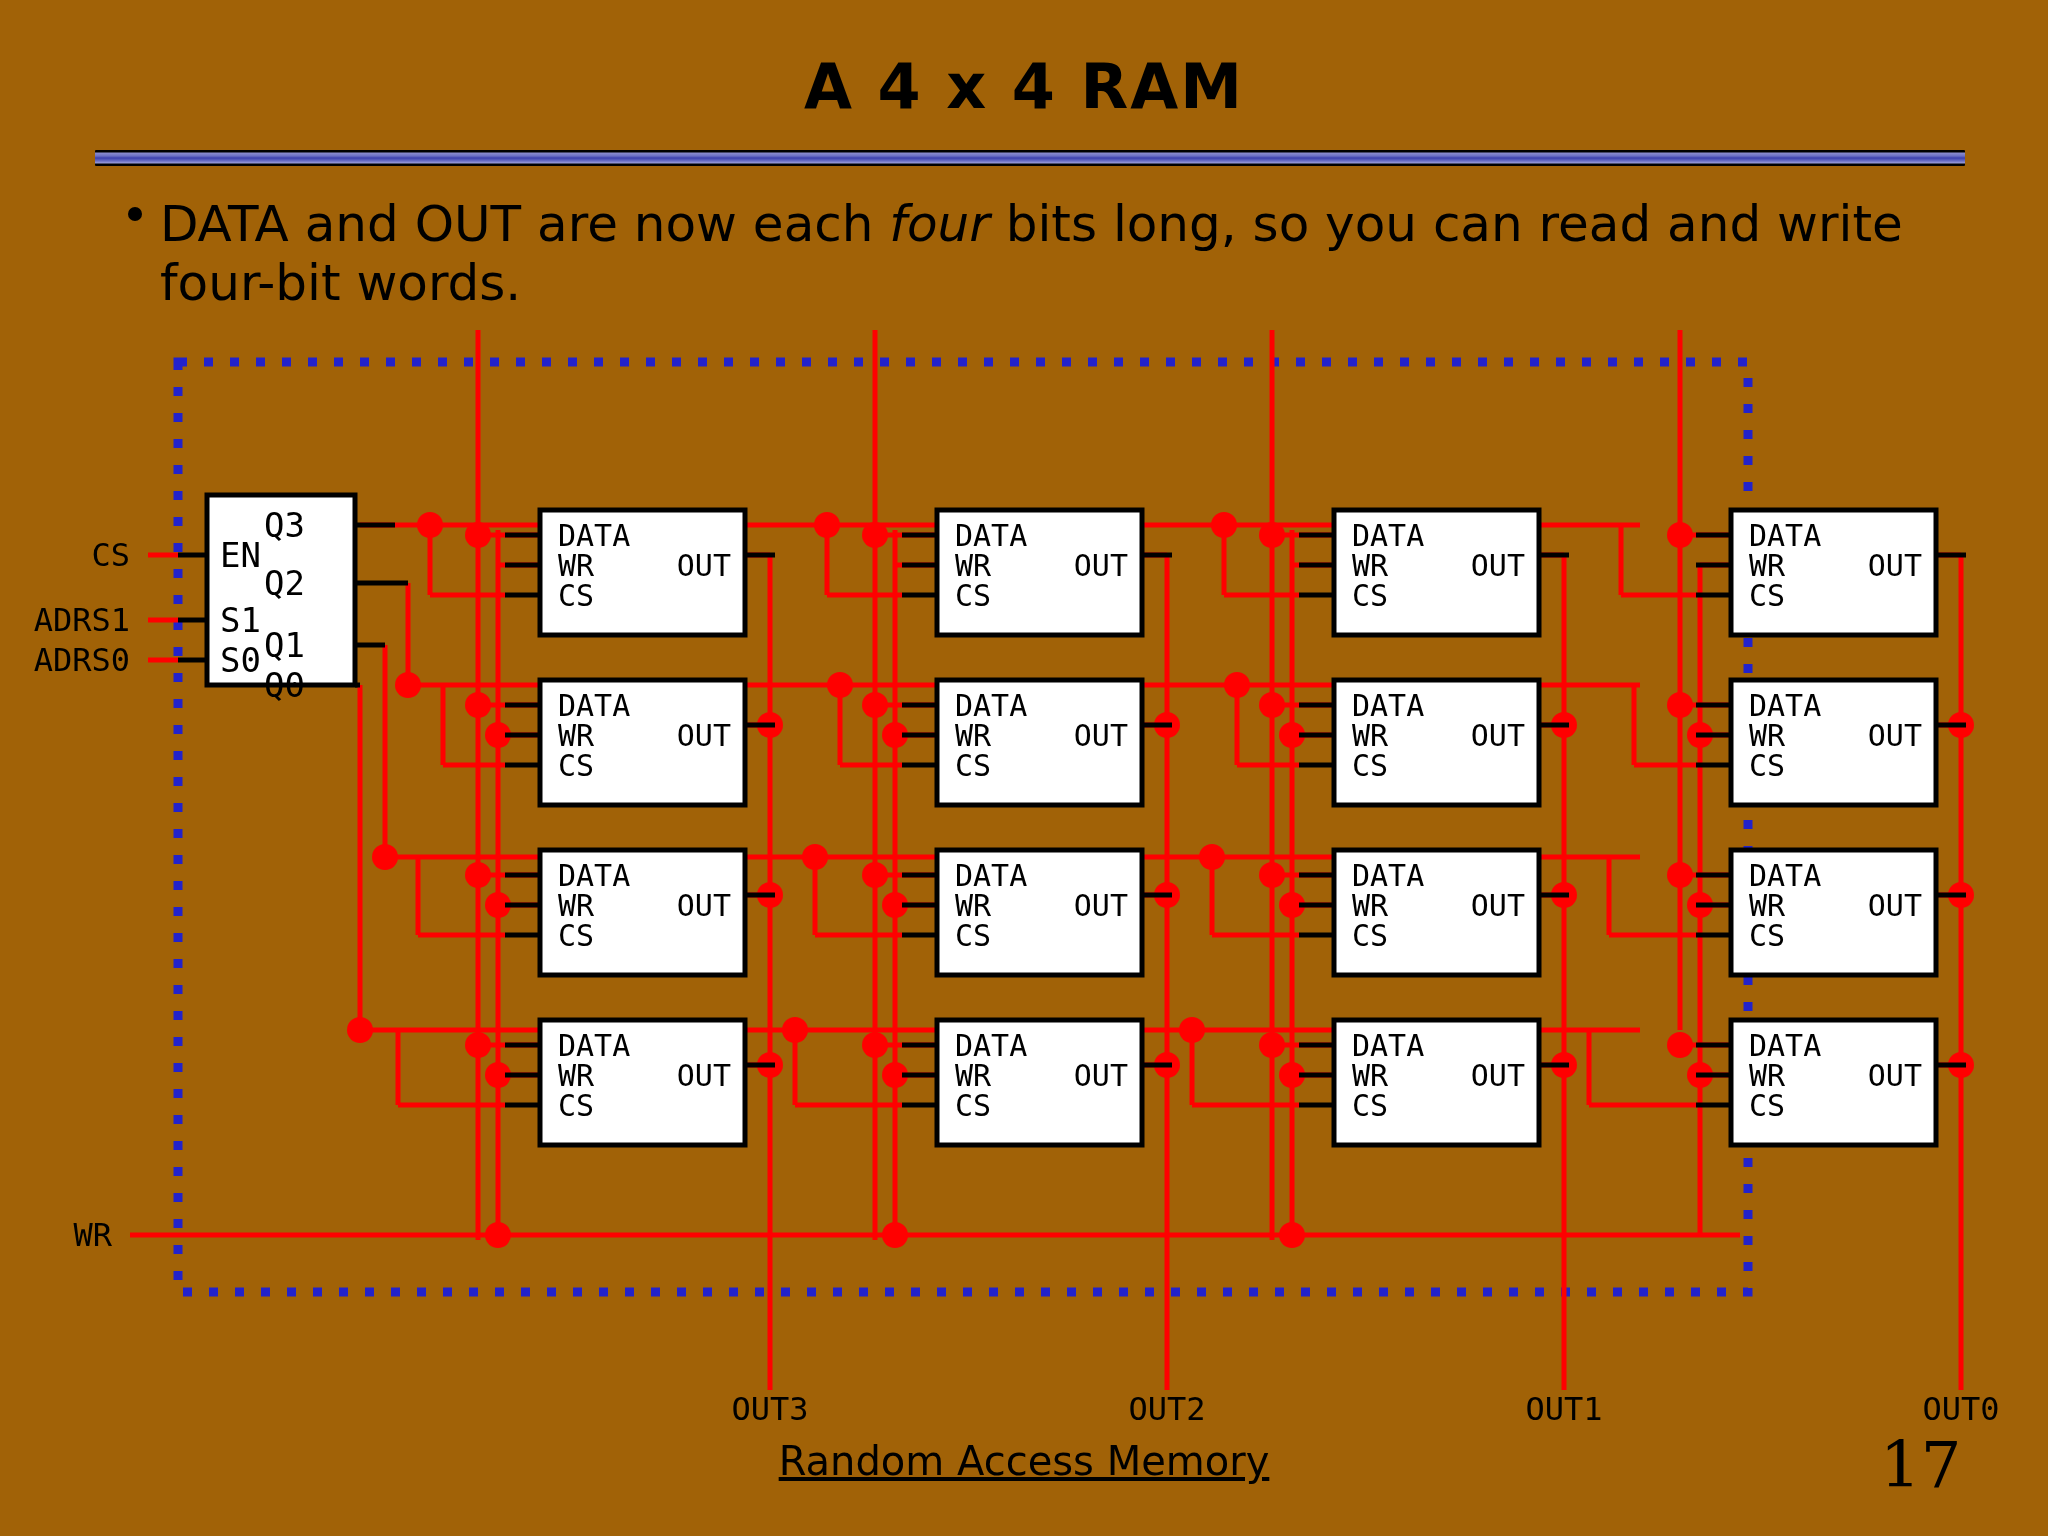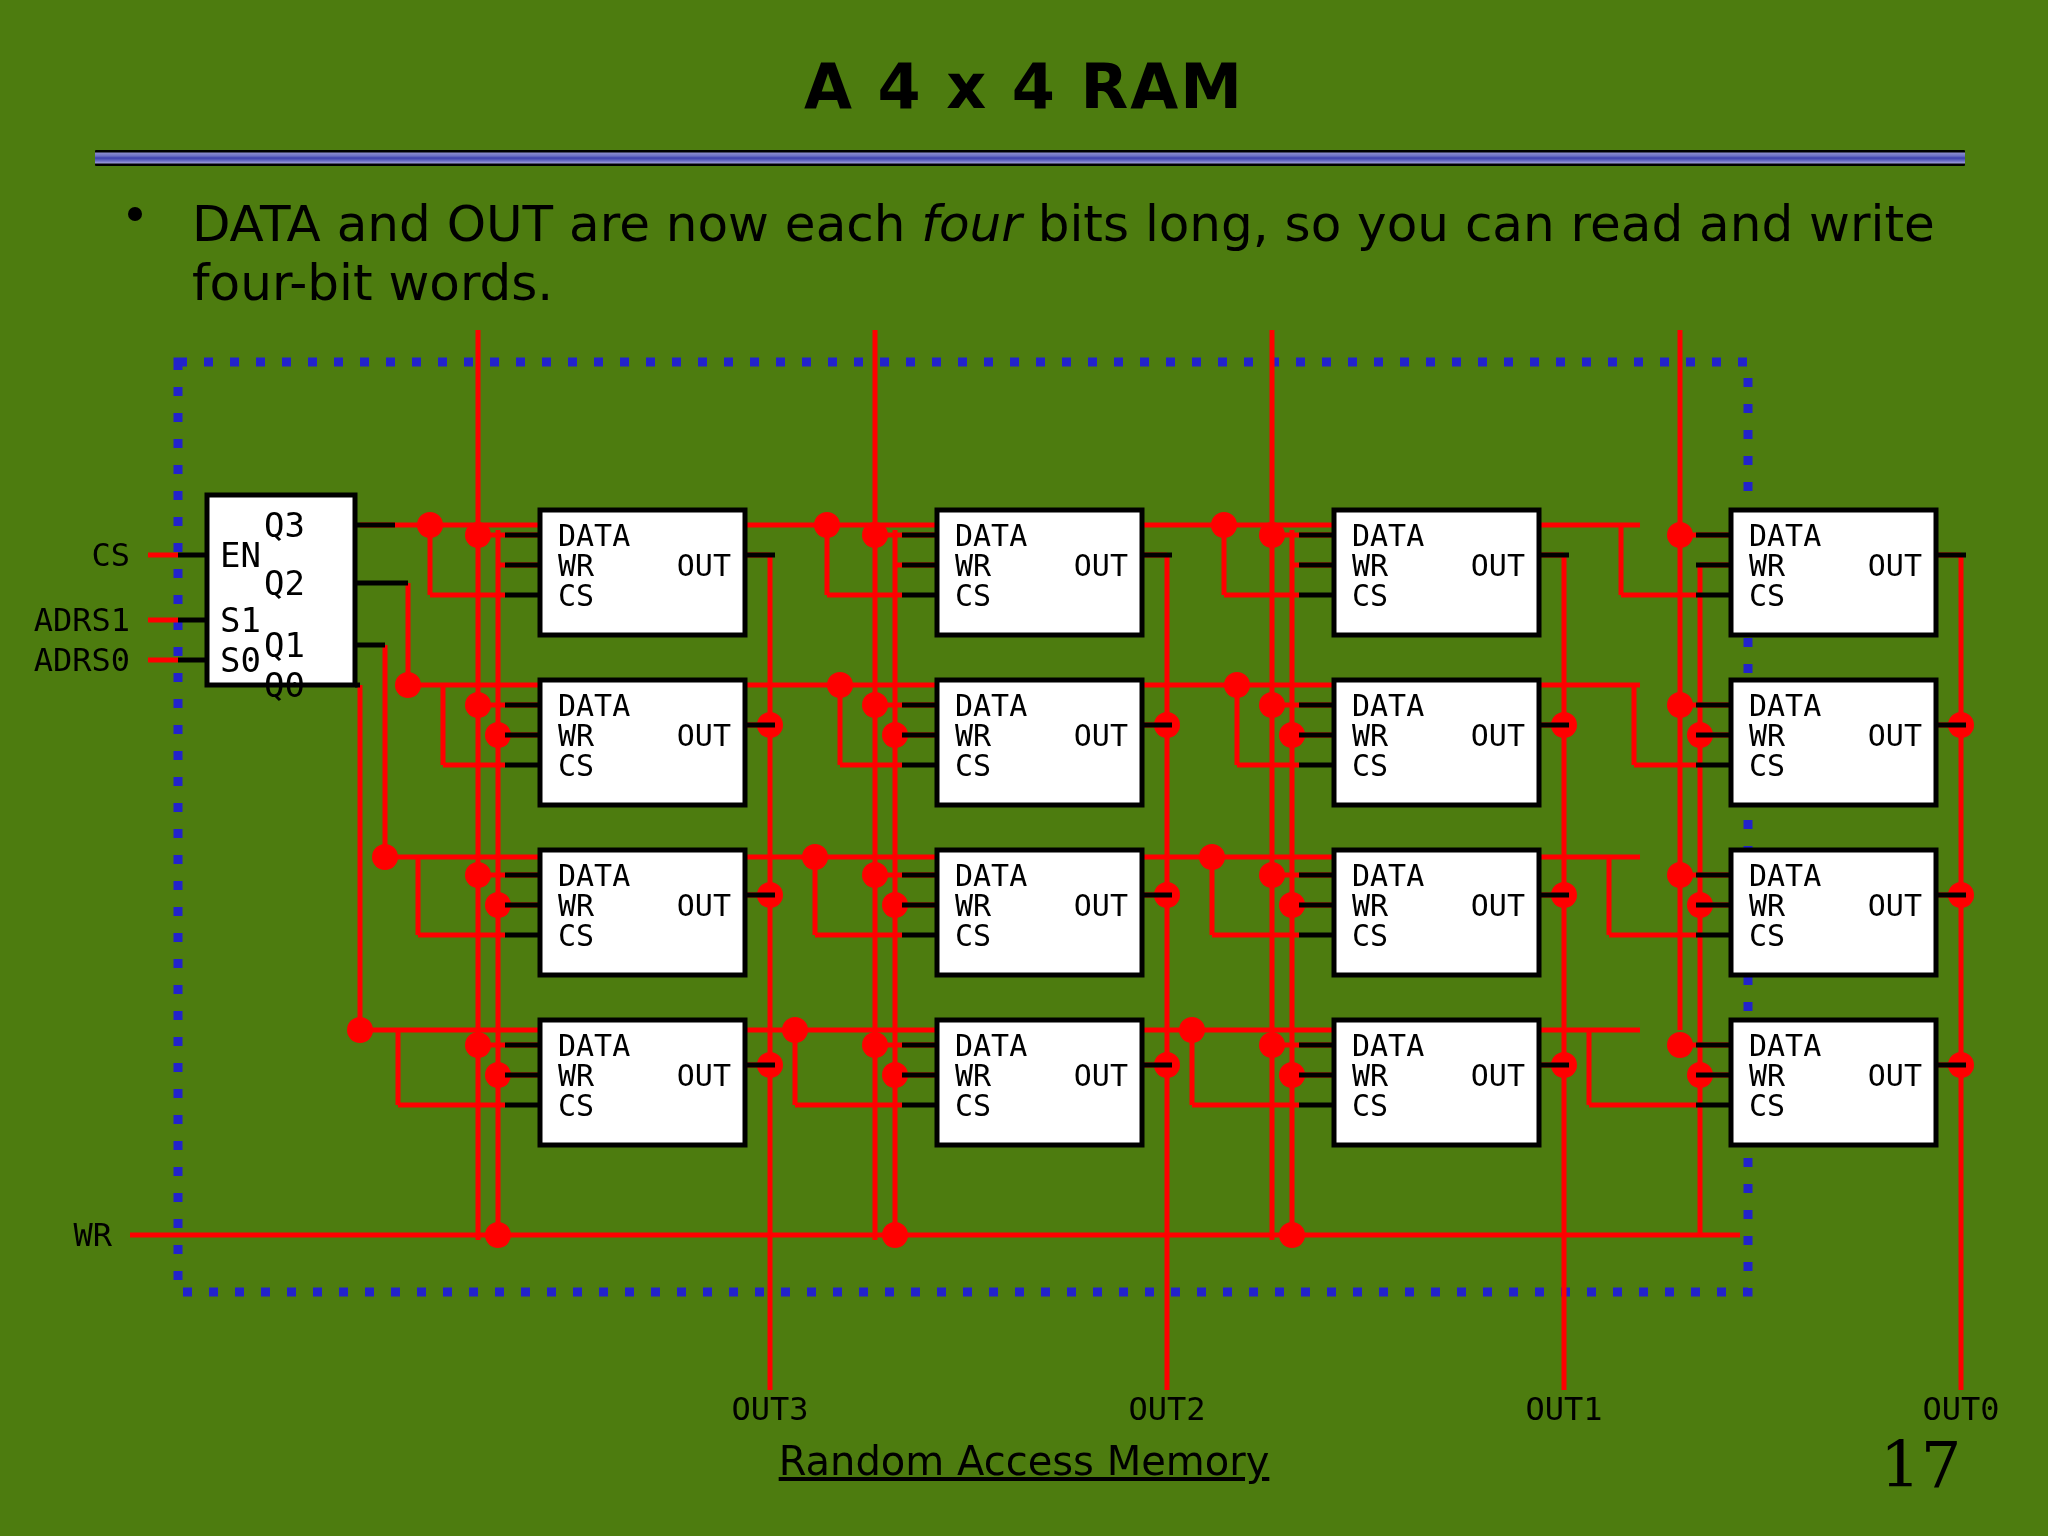--- a/index.html
+++ b/index.html
@@ -1,19 +1,19 @@
 <!DOCTYPE html>
 <html><head>
 <meta charset="utf-8">
 <style>
   html,body{margin:0;padding:0;background:#ffffff;}
   body{width:2048px;height:1536px;position:relative;overflow:hidden;
        font-family:"DejaVu Sans",sans-serif;}
 
-  #slide{position:absolute;inset:0;background:#4d7c0f;}
+  #slide{position:absolute;inset:0;background:#a16207;}
 
   .title{
     position:absolute; left:0; top:50px; width:2048px;
     text-align:center; font-size:62px; font-weight:bold;
     font-family:"DejaVu Sans",sans-serif;
     letter-spacing:2px; color:#000; white-space:nowrap;
   }
 
   .divider{
     position:absolute; left:95px; top:150px; width:1870px; height:16px;
@@ -26,21 +26,21 @@
 
   .bullet-block{
     position:absolute; left:110px; top:195px; width:1860px;
     font-size:50px; line-height:1.18; color:#000;
     font-family:"DejaVu Sans",sans-serif;
   }
   .bullet-dot{
     position:absolute; left:18px; top:12px; width:14px; height:14px;
     border-radius:50%; background:#000;
   }
-  .bullet-text{ display:block; margin-left:82px; }
+  .bullet-text{ display:block; margin-left:50px; }
   .bullet-text i{ font-style:italic; }
 
   .footer{
     position:absolute; left:0; top:1438px; width:2048px; text-align:center;
     font-size:40px; color:#000; font-family:"DejaVu Sans",sans-serif;text-decoration:underline;
   }
   .pagenum{
     position:absolute; left:1880px; top:1428px; width:120px;
     font-size:64px; color:#000; font-family:"DejaVu Serif",serif;
     text-align:left;

